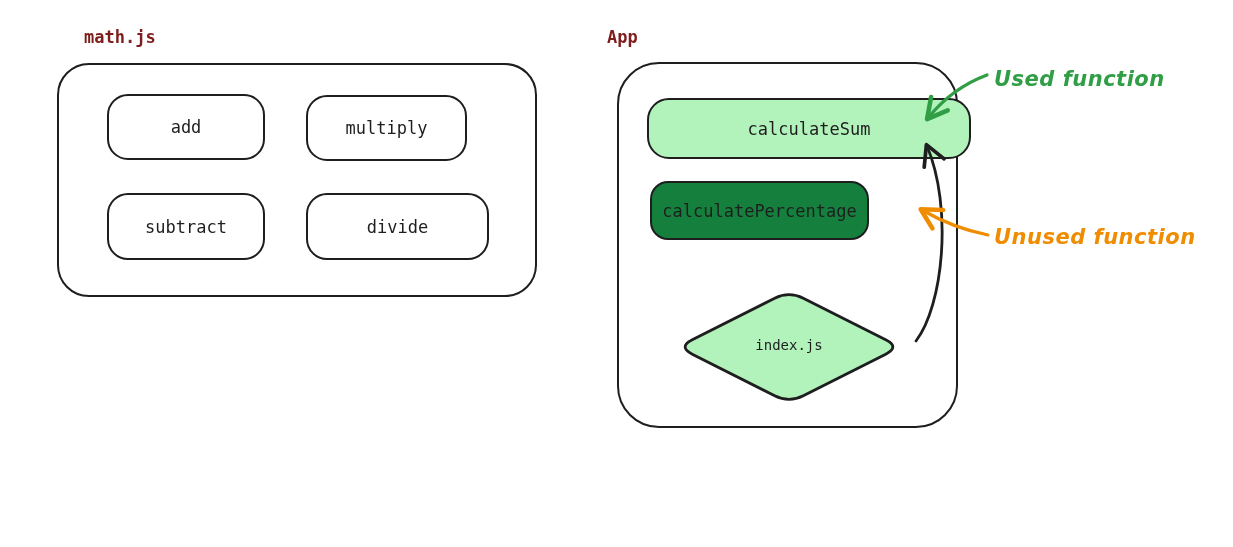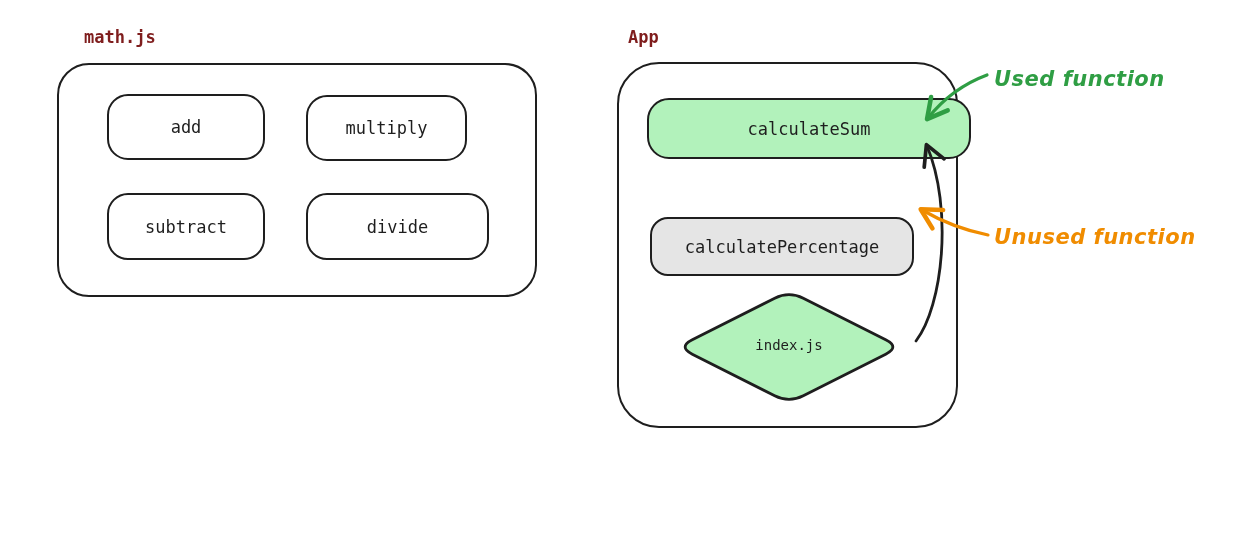--- a/index.html
+++ b/index.html
@@ -57,24 +57,23 @@
   .box-divide   { left: 306px; top: 193px; width: 183px; height: 67px; }
 
   .box-used {
     left: 647px; top: 98px;
     width: 324px; height: 61px;
     background: #b2f2bb;
     border-radius: 22px;
   }
   .box-unused {
     left: 650px; top: 181px;
-    width: 264px; height: 59px;
-    background: #e5e5e5;
+    width: 219px; height: 59px;
+    background: #15803d;
     border-radius: 18px;
-    margin-top: 36px;
   }
 
   .diamond-label {
     position: absolute;
     left: 689px; top: 337px;
     width: 200px;
     text-align: center;
     font-size: 14px;
     z-index: 3;
   }
@@ -116,21 +115,21 @@
   <div class="func-box box-multiply">
     <span>multiply</span>
   </div>
   <div class="func-box box-subtract">
     <span>subtract</span>
   </div>
   <div class="func-box box-divide">
     <span>divide</span>
   </div>
 
-  <div class="module-title" style="left:628px; top:27px;">App</div>
+  <div class="module-title" style="left:607px; top:27px;">App</div>
 
   <div class="container-frame app-frame"></div>
 
   <div class="func-box box-used">
     <span>calculateSum</span>
   </div>
   <div class="func-box box-unused">
     <span>calculatePercentage</span>
   </div>
 

